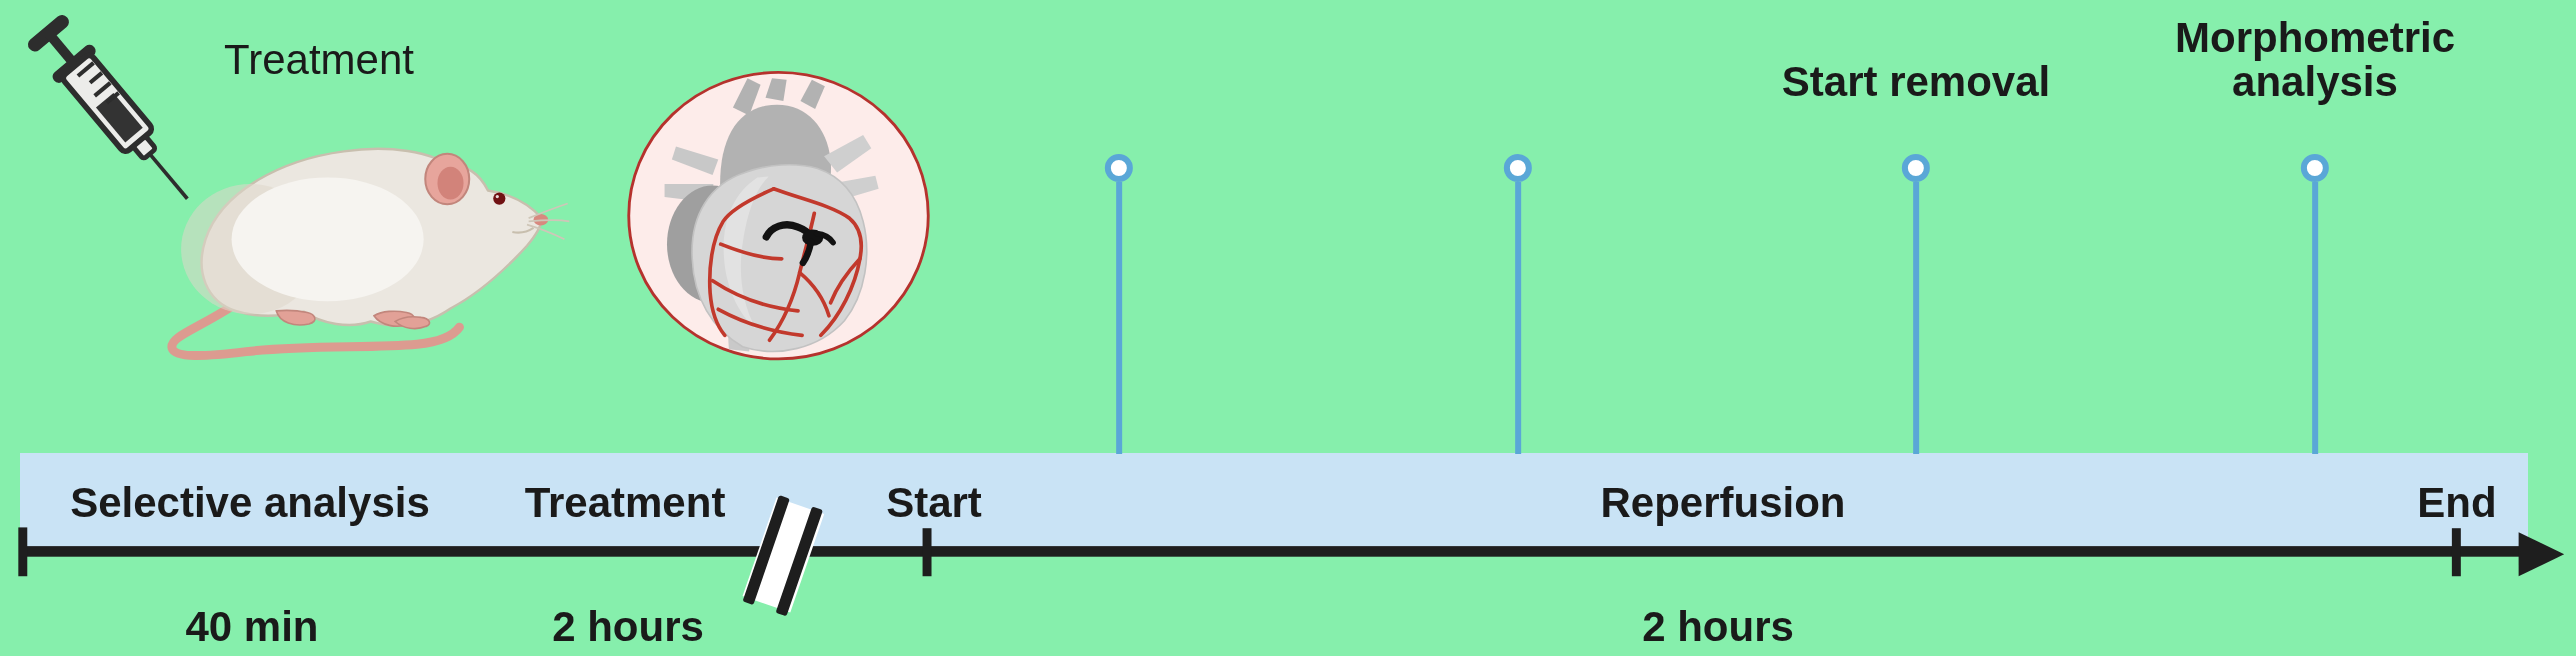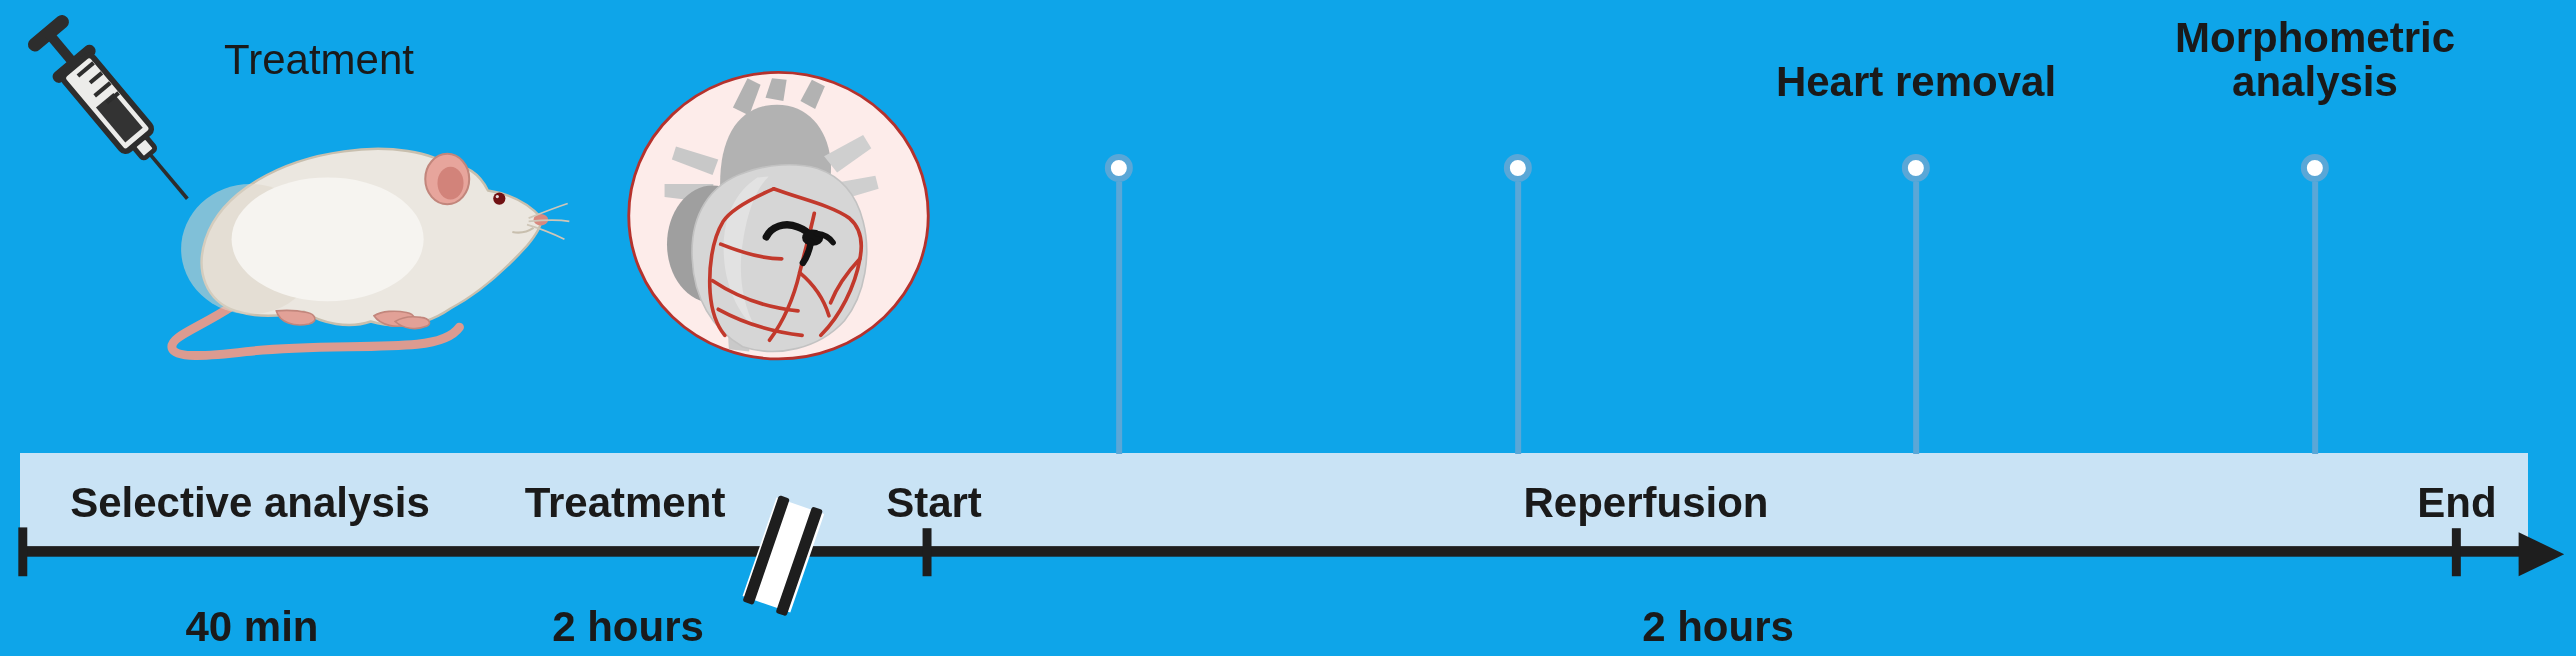--- a/index.html
+++ b/index.html
@@ -1,19 +1,19 @@
 <!DOCTYPE html>
 <html style="font-size:13px"><head>
 <meta charset="utf-8">
 <style>
   html,body{margin:0;padding:0;background:#ffffff;}
   .canvas{
     position:relative;
     width:2576px;height:656px;
-    background:#0ea5e9;
+    background:#86efac;
     overflow:hidden;
     font-family:"Liberation Sans","DejaVu Sans",sans-serif;
     color:#1a1a1a;
   }
   .art{position:absolute;left:0;top:0;z-index:2;}
   .band{
     position:absolute;left:20.4px;top:453px;width:2508px;height:96px;
     background:#c9e3f5;z-index:1;
   }
   .treatment-note{
@@ -145,33 +145,33 @@
   </svg>
 
   <div class="treatment-note">Treatment</div>
 
   <div class="pin-ring" style="left:1119px"></div>
   <div class="pin-stem" style="left:1119px"></div>
 
   <div class="pin-ring" style="left:1518px"></div>
   <div class="pin-stem" style="left:1518px"></div>
 
-  <div class="event-label" style="left:1916px">Heart removal</div>
+  <div class="event-label" style="left:1916px">Start removal</div>
   <div class="pin-ring" style="left:1916px"></div>
   <div class="pin-stem" style="left:1916px"></div>
 
   <div class="event-label" style="left:2315px">Morphometric
 analysis</div>
   <div class="pin-ring" style="left:2315px"></div>
   <div class="pin-stem" style="left:2315px"></div>
 
   <div class="band-label" style="left:250px">Selective analysis</div>
   <div class="band-label" style="left:625px">Treatment</div>
   <div class="band-label" style="left:934px">Start</div>
-  <div class="band-label" style="left:1646px">Reperfusion</div>
+  <div class="band-label" style="left:1723px">Reperfusion</div>
   <div class="band-label" style="left:2457px">End</div>
 
   <div class="duration" style="left:252px">40 min</div>
   <div class="duration" style="left:628px">2 hours</div>
   <div class="duration" style="left:1718px">2 hours</div>
 
 </div>
 
 
 </body></html>

